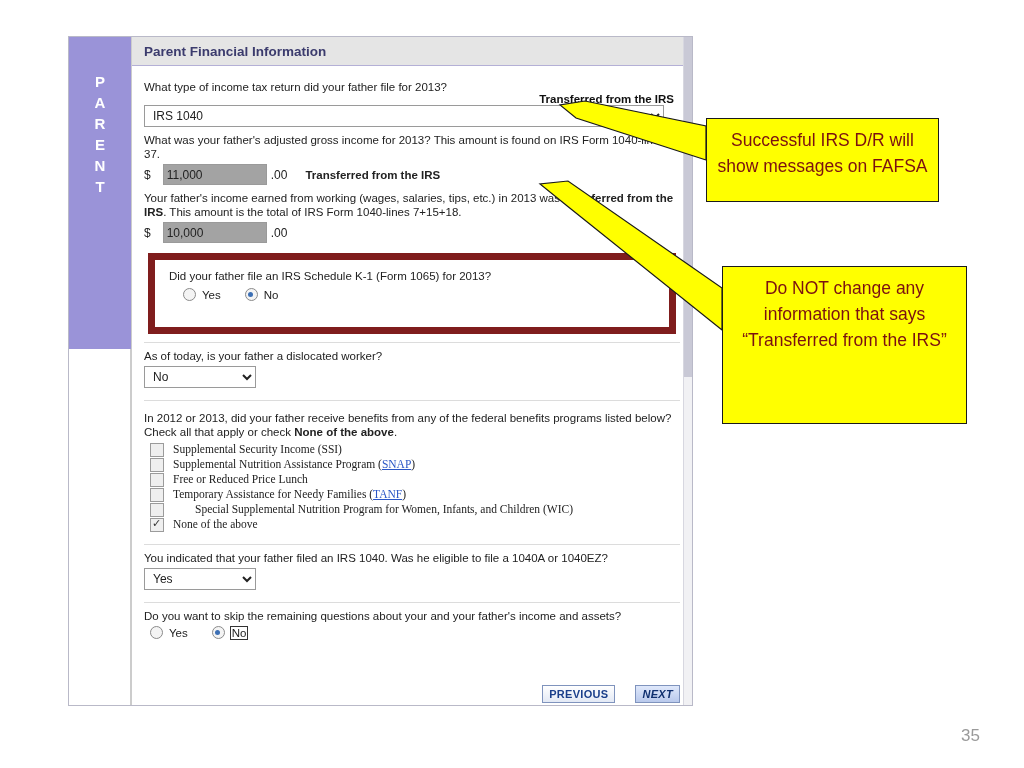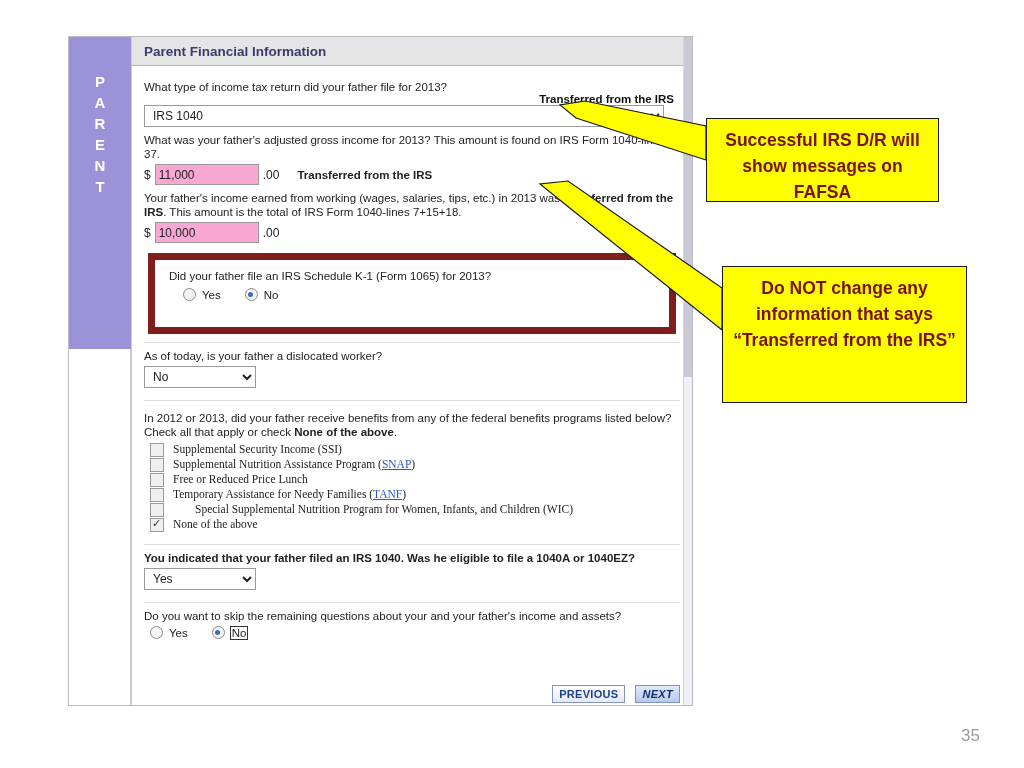--- a/index.html
+++ b/index.html
@@ -123,21 +123,22 @@
   }
   .money-row .dollar { font-size: 12px; }
   .money-input {
     font-family: "Liberation Sans", sans-serif;
     font-size: 12px;
     width: 96px;
     height: 17px;
     border: 1px solid #9a9a9a;
     padding: 1px 3px;
     color: #222;
-    background: #f9a8d4;
+    background: #a3a3a3;
+    margin-left: 8px;
   }
   .money-row .cents { font-size: 12px; }
   .money-row .inline-transferred {
     font-weight: bold;
     font-size: 11.5px;
     margin-left: 14px;
   }
 
   
   #k1-box {
@@ -206,21 +207,21 @@
     color: #2a56c6;
     text-decoration: underline;
   }
 
   
   #nav-row {
     position: absolute;
     right: 12px;
     bottom: 2px;
     display: flex;
-    gap: 10px;
+    gap: 20px;
     align-items: flex-end;
     padding-left: 36px;
   }
   .nav-btn {
     font-size: 11px;
     font-weight: bold;
     color: #1b3f8b;
     border: 1px solid #7f93bd;
     background: linear-gradient(#ffffff, #e3e9f5);
     padding: 2px 6px;
@@ -250,38 +251,38 @@
     height: 340px;
     background: #c9c9d6;
   }
 
   
   .callout {
     position: absolute;
     background: #ffff00;
     border: 1px solid #1a1a1a;
     color: #7b1111;
-    font-weight: bold;
+    font-weight: normal;
     text-align: center;
     font-size: 17.5px;
     line-height: 26px;
     padding: 8px 10px;
     box-sizing: border-box;
   }
   #callout-1 {
     left: 706px;
     top: 118px;
     width: 233px;
     height: 84px;
   }
   #callout-2 {
     left: 722px;
     top: 266px;
     width: 245px;
-    height: 137px;
+    height: 158px;
   }
 
   #arrow-layer {
     position: absolute;
     left: 0; top: 0;
     width: 1024px; height: 768px;
     pointer-events: none;
   }
 
   #page-number {
@@ -397,21 +398,21 @@
       </div>
 
       <div class="chk-row">
         <span class="chk checked"></span>
         <span>None of the above</span>
       </div>
 
       <div class="divider" style="margin-top:12px;"></div>
 
       
-      <div class="q" style="max-width:500px;font-weight:bold;">You indicated that your father filed an IRS 1040. Was he eligible to file a 1040A or 1040EZ?</div>
+      <div class="q" style="max-width:500px;">You indicated that your father filed an IRS 1040. Was he eligible to file a 1040A or 1040EZ?</div>
       <select class="fafsa-select" id="eligible-select">
         <option selected="">Yes</option>
         <option>No</option>
         <option>Don't know</option>
       </select>
 
       <div class="divider" style="margin-top:12px;"></div>
 
       
       <div class="q" style="max-width:500px;">Do you want to skip the remaining questions about your and your father's income and assets?</div>

